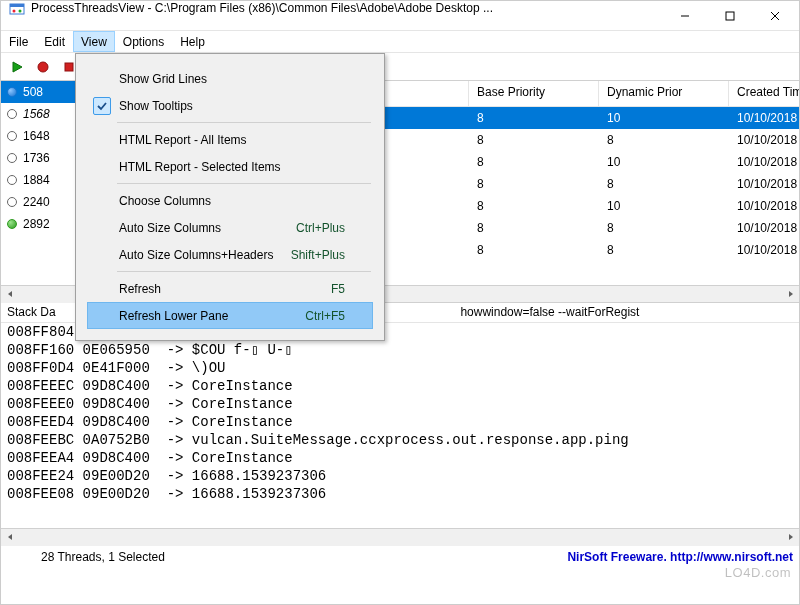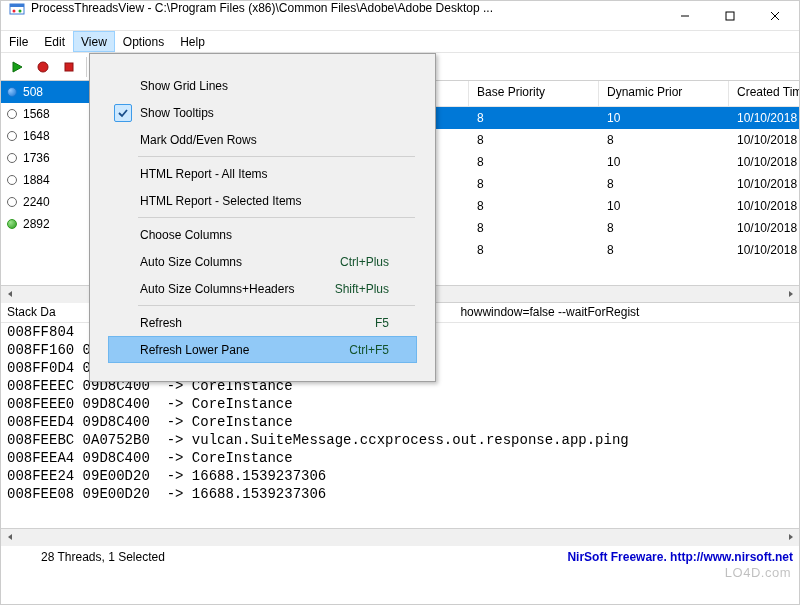--- a/index.html
+++ b/index.html
@@ -56,27 +56,27 @@
 .lower { height:242px; display:flex; flex-direction:column; }
 .stackhdr { height:20px; border-bottom:1px solid #e5e5e5; padding:2px 6px; font-size:12px; white-space:nowrap; overflow:hidden;}
 .stacklines { flex:1; font-family:"Courier New", monospace; font-size:14px; line-height:18px; padding:0 6px; white-space:pre; overflow:hidden;}
 .lower .hscroll { }
 
 .statusbar { height:22px; border-top:1px solid #d0d0d0; display:flex; align-items:center; padding:0 6px; font-size:12px; justify-content:space-between;margin-left:34px; }
 .statusright { color:#0000cc; font-weight:bold; }
 
 .dropdown {
   position:absolute;
-  left:88px; top:52px;
-  width:347px;
+  left:74px; top:52px;
+  width:310px;
   background:#f0f0f0;
   border:1px solid #a0a0a0;
   box-shadow:2px 2px 4px rgba(0,0,0,0.25);
   z-index:100;
-  padding:18px;
+  padding:11px;
 }
 .dd-item { height:27px; display:flex; align-items:center; padding:0 28px 0 32px; font-size:12px; position:relative;}
 .dd-item.hover { background:#91c9f7; border:1px solid #6fb7ef; padding:0 27px 0 31px;text-align:center;}
 .dd-sep { height:1px; background:#d0d0d0; margin:3px 2px 3px 30px;}
 .dd-check { position:absolute; left:6px; width:18px; height:18px; border:1px solid #3e9be9; background:#cce8ff; display:flex; align-items:center; justify-content:center; border-radius:2px;}
 .dd-short { margin-left:auto; color:#14532d; }
 .watermark { position:absolute; right:8px; bottom:24px; font-size:13px; color:rgba(0,0,0,0.25); font-family:Arial,sans-serif; letter-spacing:0.5px;}
 </style>
 </head>
 <body>
@@ -140,21 +140,21 @@
 
 <div class="upper">
   <div class="leftpane">
     <div class="rows" id="leftrows">
         <div class="row sel">
           <span class="threadicon blue"></span>
           <span class="cell" style="padding: 0px;">508</span>
         </div>
         <div class="row">
           <span class="threadicon "></span>
-          <span class="cell" style="padding: 0px;">1568</span>
+          <span class="cell" style="padding: 0px; font-style: italic;">1568</span>
         </div>
         <div class="row">
           <span class="threadicon "></span>
           <span class="cell" style="padding: 0px;">1648</span>
         </div>
         <div class="row">
           <span class="threadicon "></span>
           <span class="cell" style="padding: 0px;">1736</span>
         </div>
         <div class="row">
@@ -292,23 +292,20 @@
       <span>Show Grid Lines</span>
     </div>
   <div class="dd-item">
     <span class="dd-check">
         <svg width="10" height="10" viewBox="0 0 10 10">
           <polyline points="1,5 4,8 9,2" fill="none" stroke="#1a4e8a" stroke-width="1.8"></polyline>
         </svg>
       </span>
     <span>Show Tooltips</span>
   </div>
-  <div class="dd-item">
-      <span>Mark Odd/Even Rows</span>
-    </div>
   <div class="dd-sep"></div>
   <div class="dd-item">
       <span>HTML Report - All Items</span>
     </div>
   <div class="dd-item">
       <span>HTML Report - Selected Items</span>
     </div>
   <div class="dd-sep"></div>
   <div class="dd-item">
       <span>Choose Columns</span>

